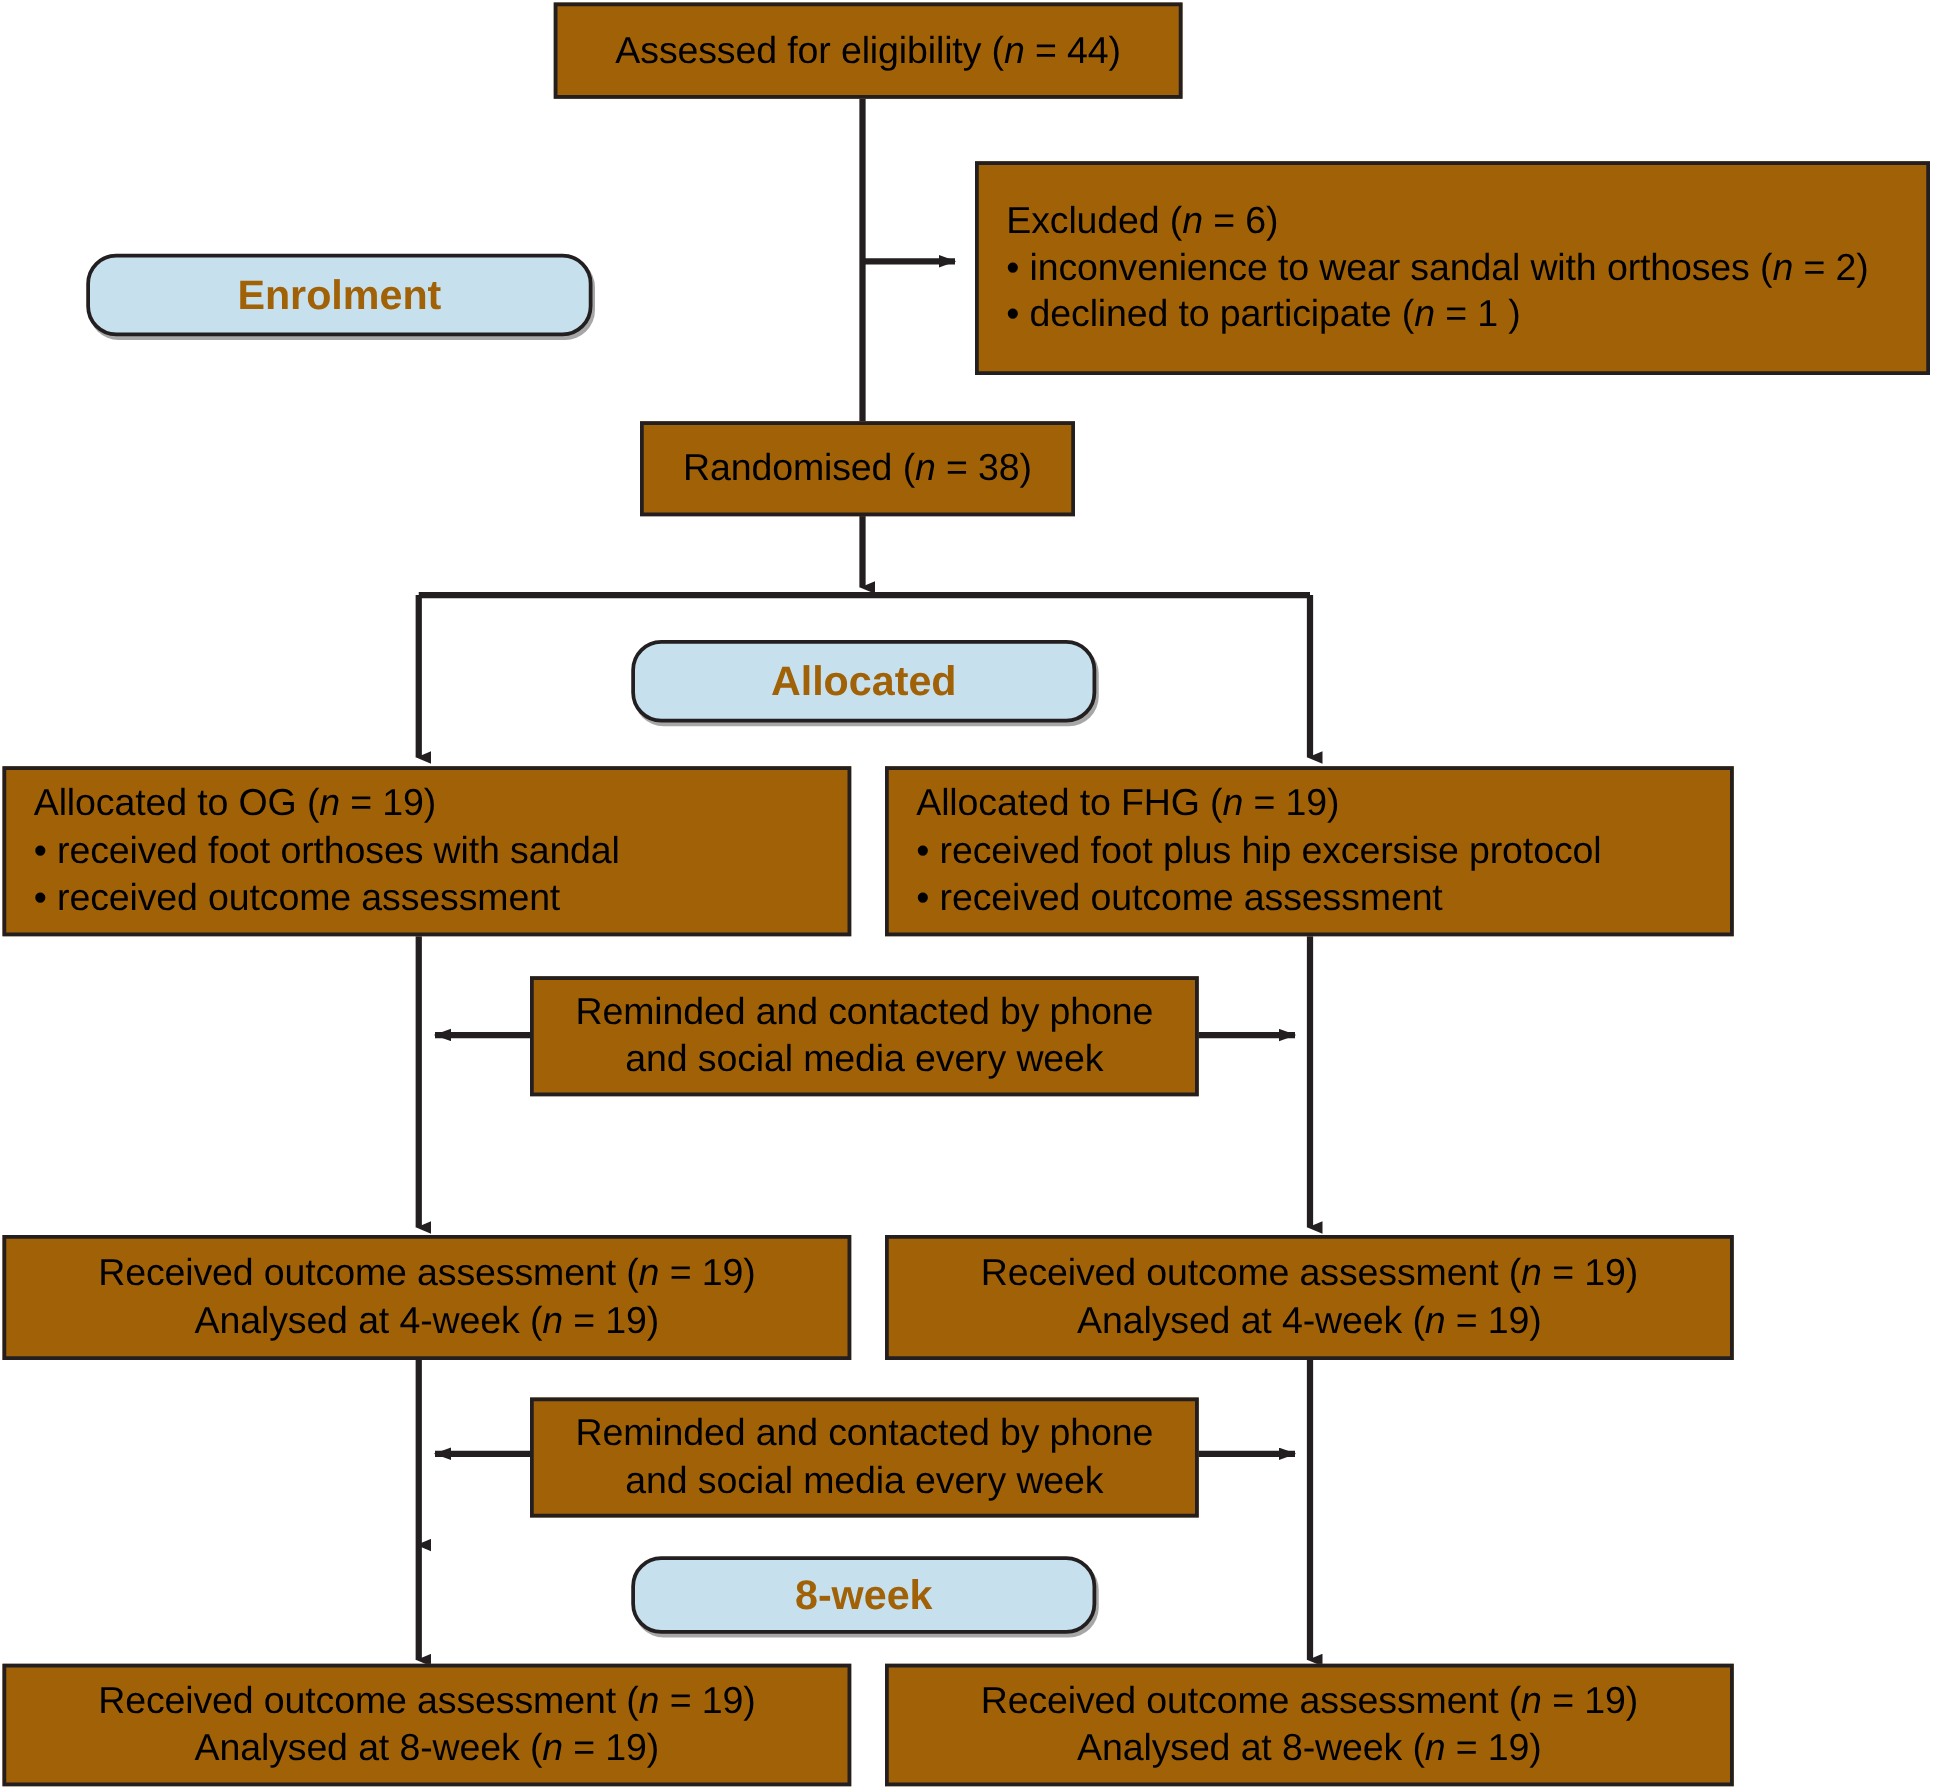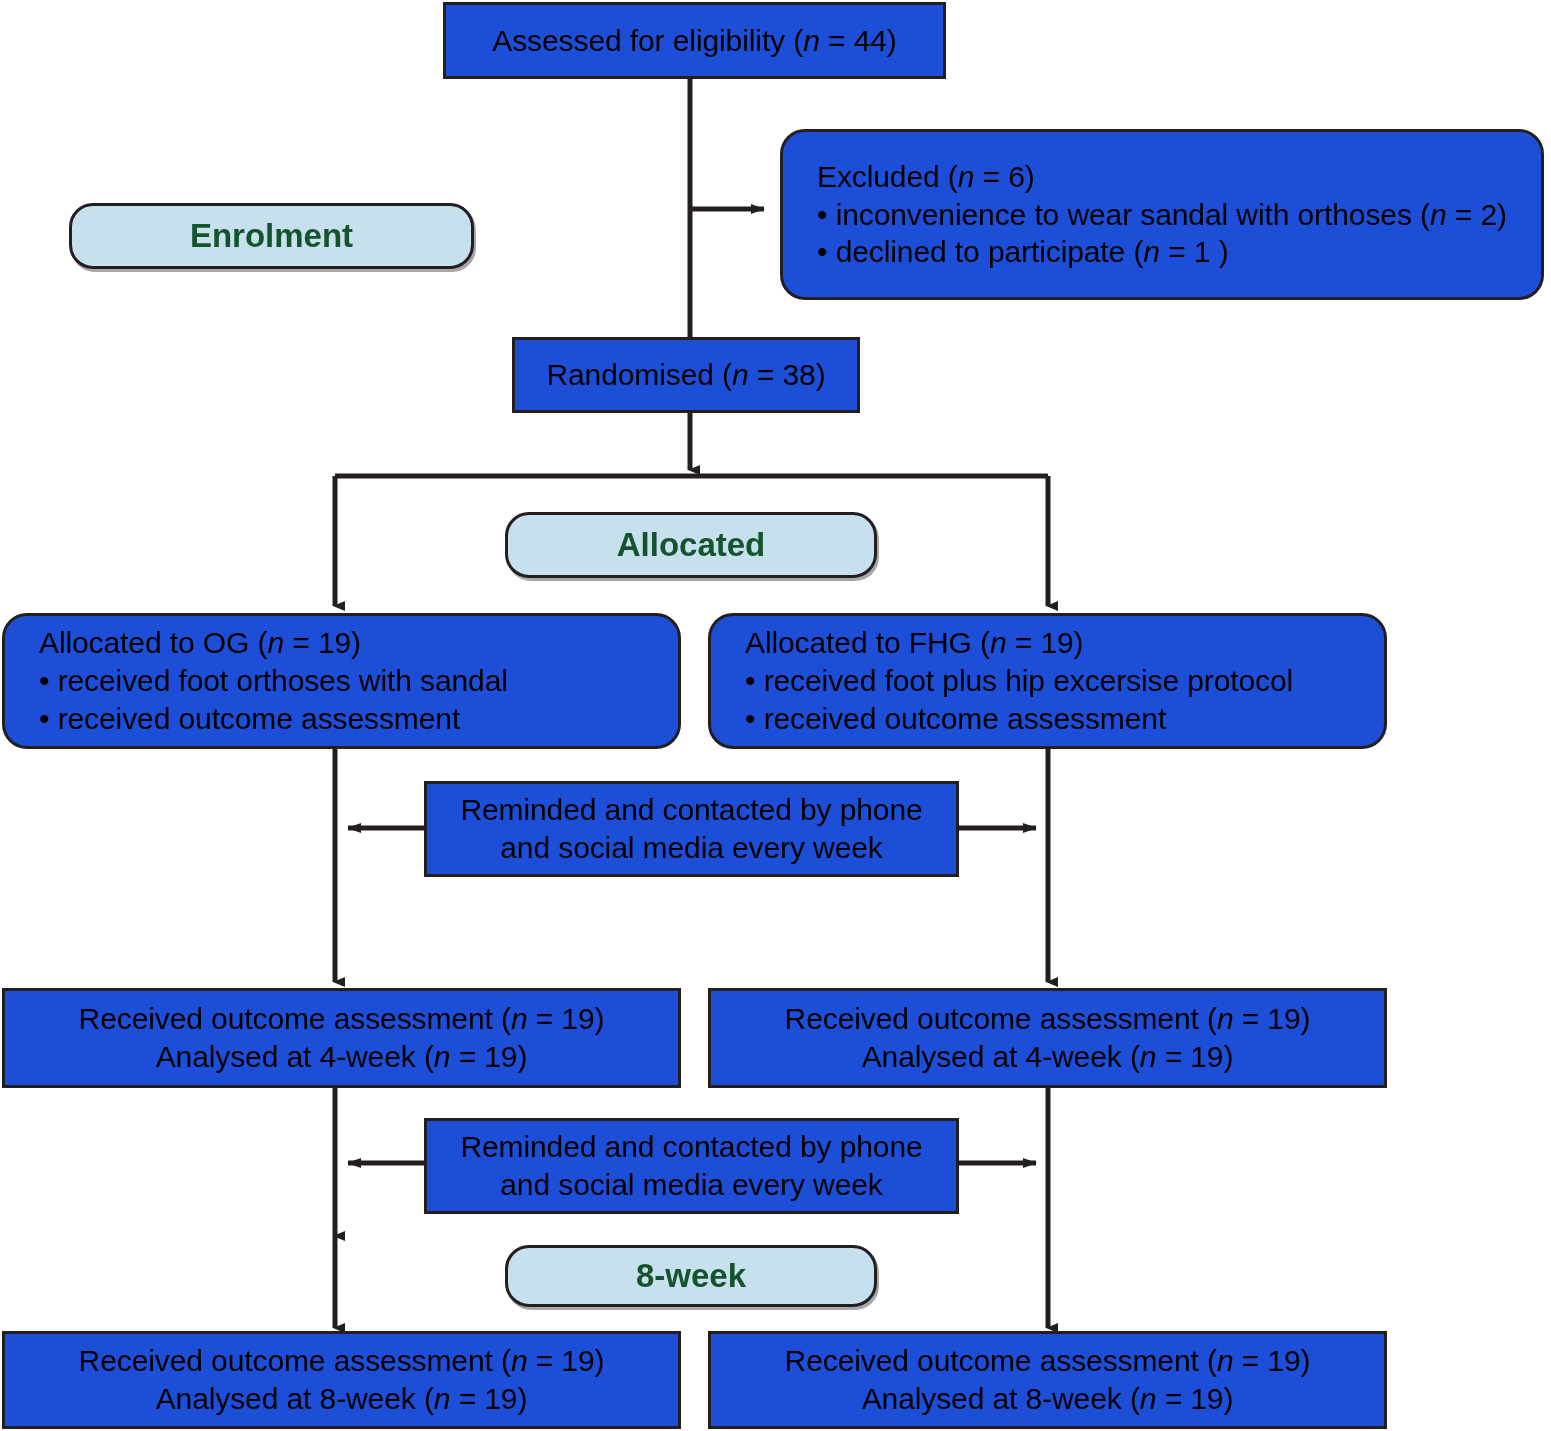--- a/index.html
+++ b/index.html
@@ -20,45 +20,45 @@
   svg#wires {
     position: absolute;
     left: 0; top: 0;
     width: 1551px;
     height: 1431px;
     pointer-events: none;
   }
   .node {
     position: absolute;
     box-sizing: border-box;
-    background: #1d4ed8;
+    background: #a16207;
     border: 3px solid #231f20;
     color: #000000;
     display: flex;
     flex-direction: column;
     justify-content: center;
     font-size: 30px;
     line-height: 1.26;
     letter-spacing: -0.1px;
   }
   .node.ctr { text-align: center; align-items: center; }
-  .node.lft { text-align: left; align-items: flex-start; padding-left: 34px; border-radius: 25px; }
+  .node.lft { text-align: left; align-items: flex-start; padding-left: 22px; }
   .node .ln { display: block; white-space: nowrap; }
   .stage {
     position: absolute;
     box-sizing: border-box;
     background: #c7e0ee;
     border: 3px solid #231f20;
     border-radius: 24px;
     display: flex;
     align-items: center;
     justify-content: center;
     font-size: 33px;
     font-weight: bold;
-    color: #14532d;
+    color: #a16207;
     box-shadow: 2px 3px 0 rgba(60,60,60,0.45);
   }
   i { font-style: italic; }
 </style>
 </head>
 <body>
 
 <div id="canvas">
 
   <svg id="wires" viewBox="0 0 1551 1431">

